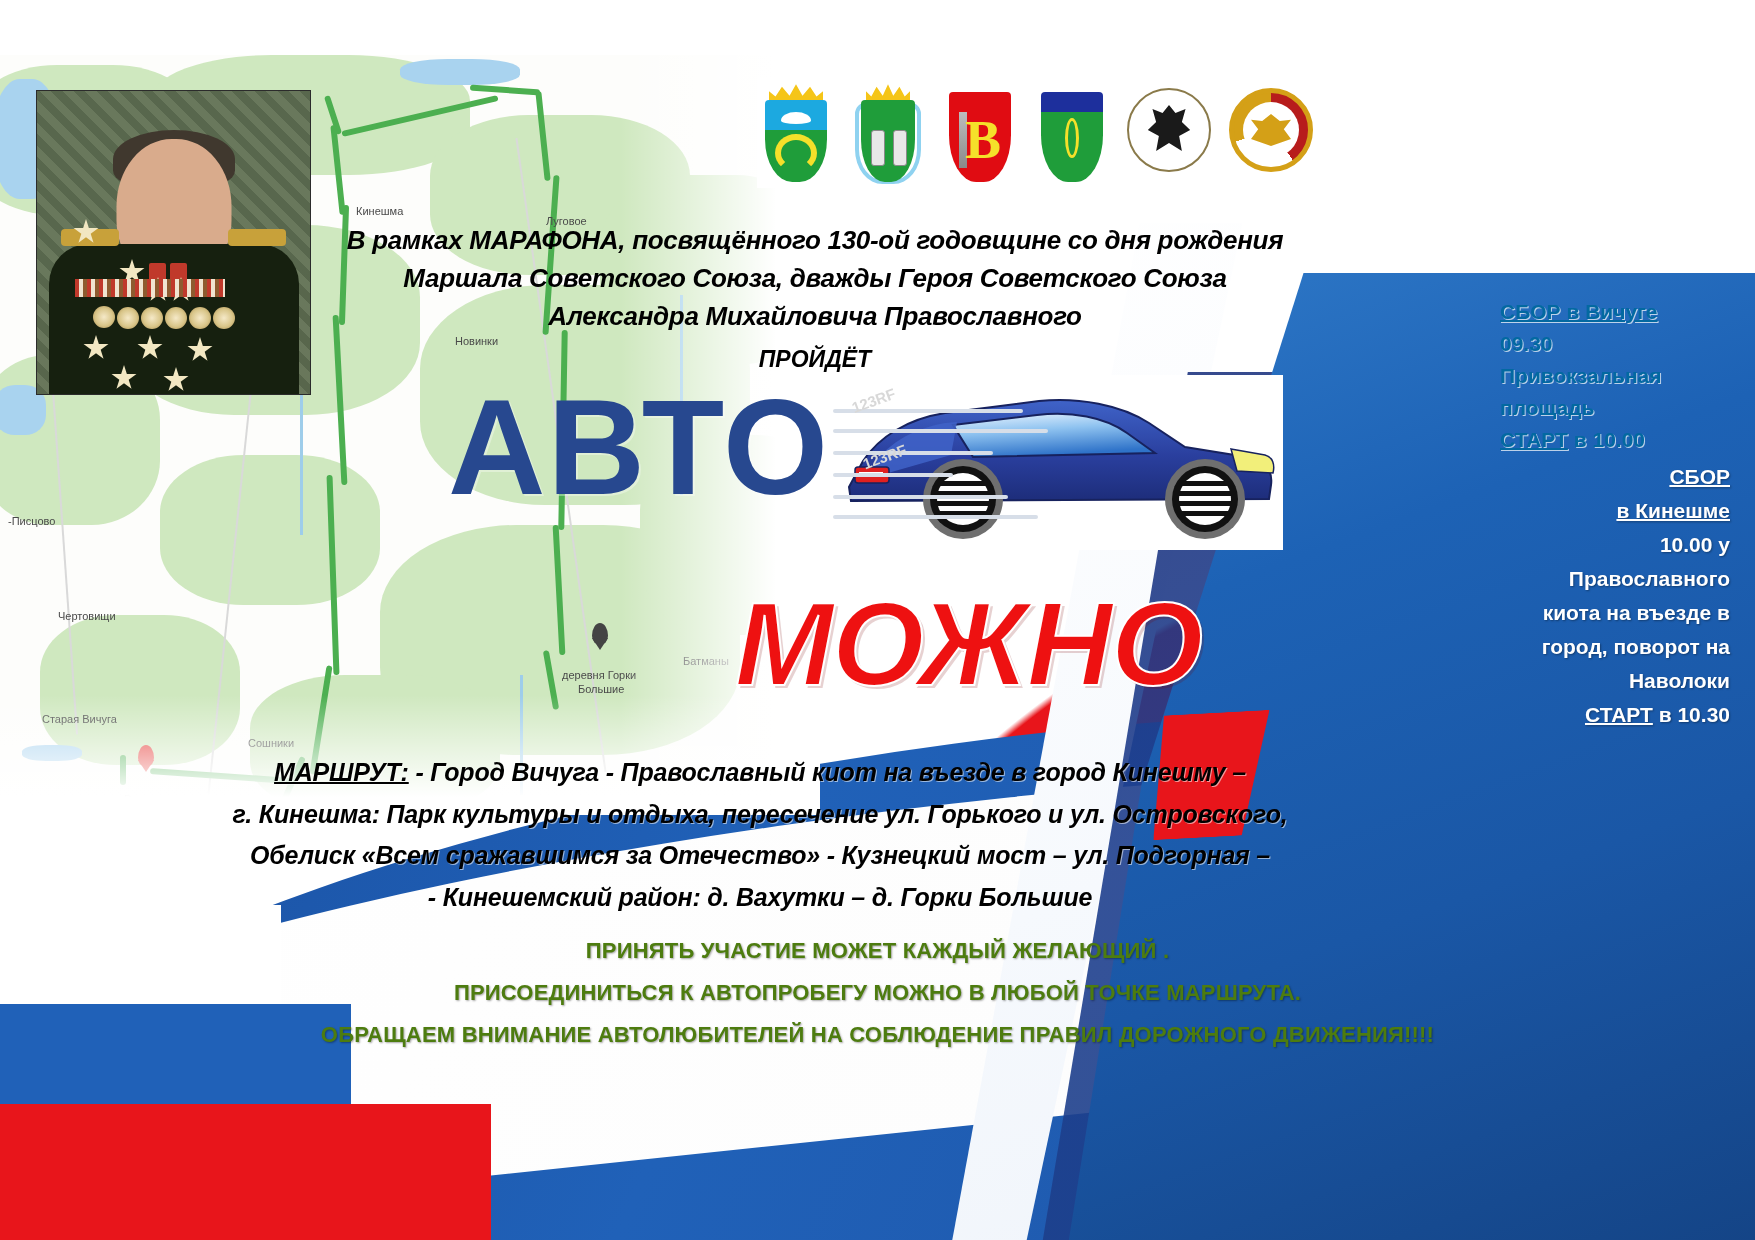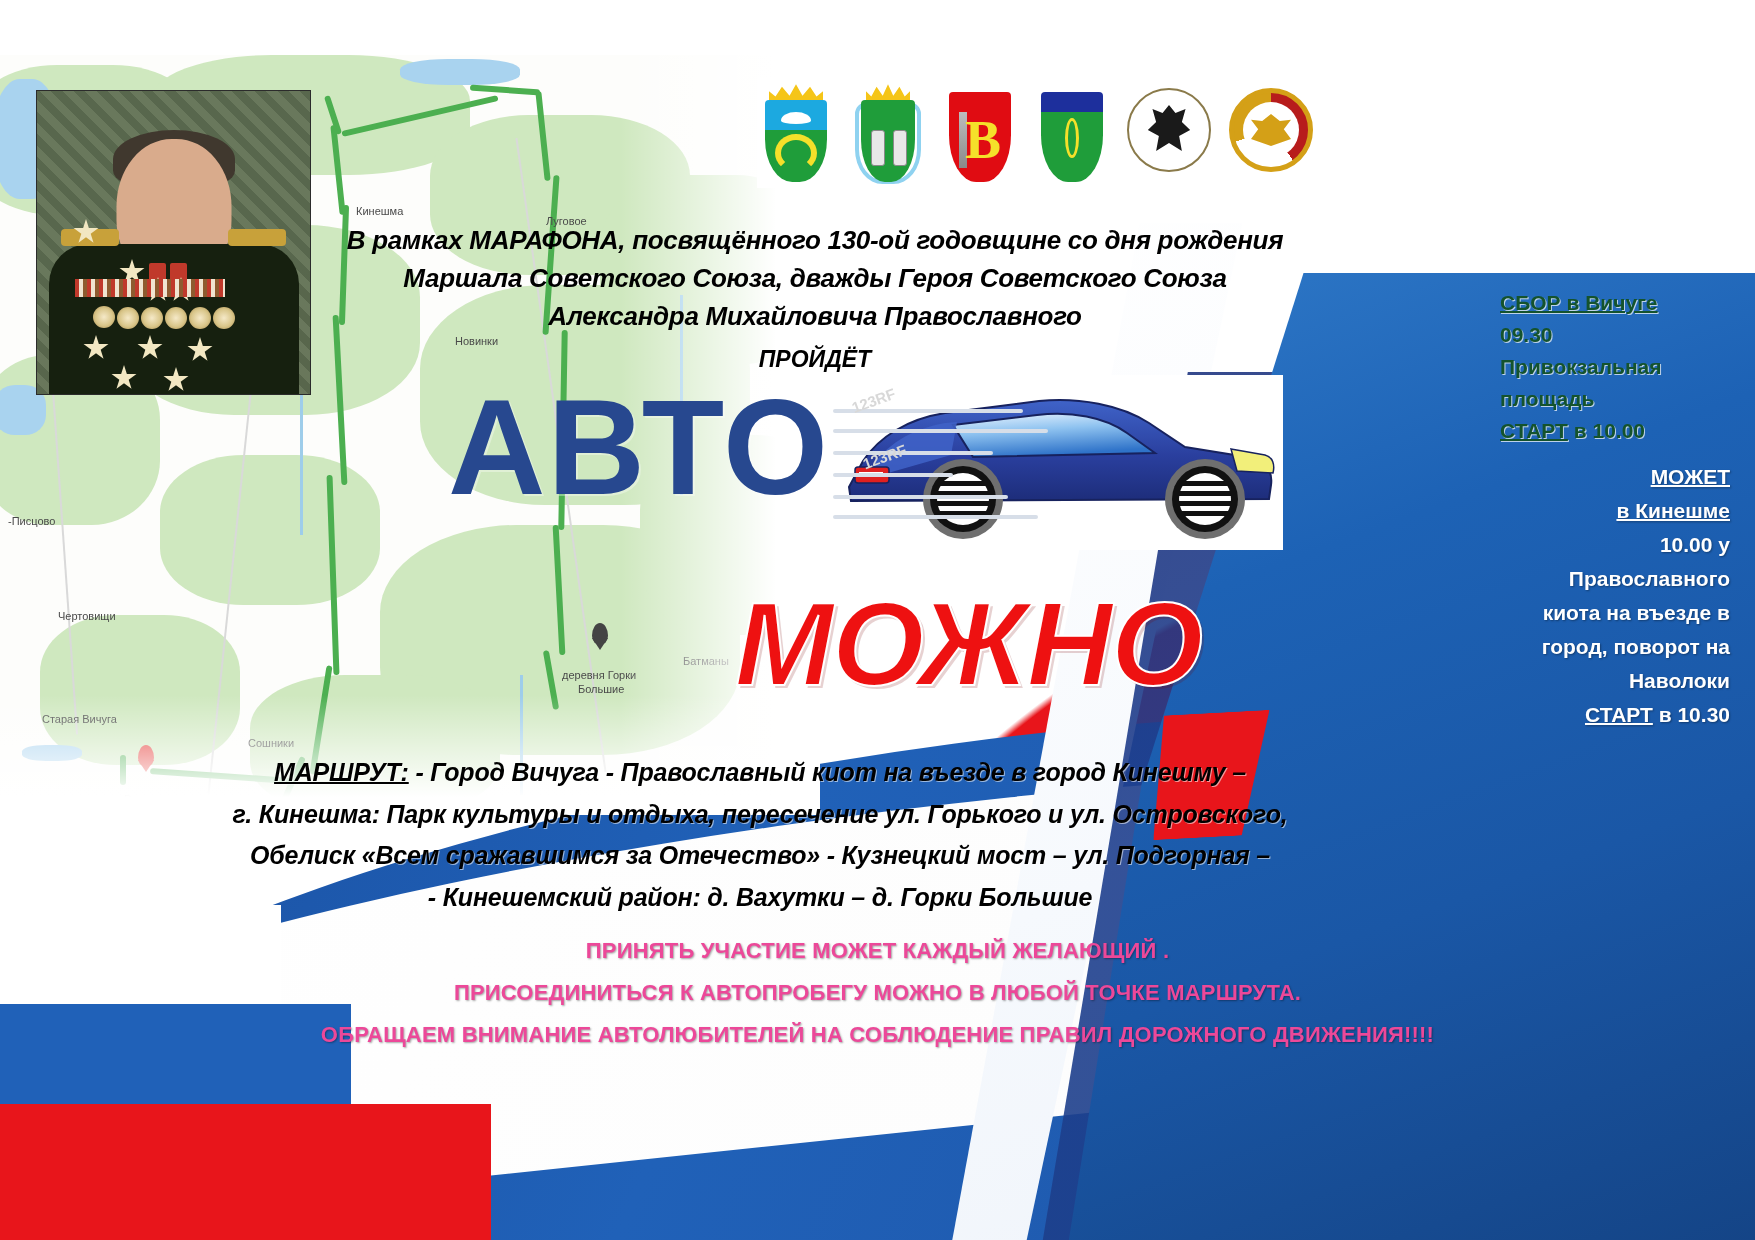--- a/index.html
+++ b/index.html
@@ -285,22 +285,22 @@
   }
   .car-wm2{ position:absolute; right:24px; top:12px; }
   .speedlines{ position:absolute; left:0; top:28px; width:230px; height:120px; }
   .speedlines i{
     position:absolute; left:0; height:4px; background:#d7dee8; display:block;
     border-radius:2px;
   }
 
   
   .sbor-vichuga{
-    position:absolute; left:1500px; top:287px; width:200px;
-    color:#14532d; font:bold 21px/1.52 "Liberation Sans", sans-serif;
+    position:absolute; left:1500px; top:296px; width:200px;
+    color:#0369a1; font:bold 21px/1.52 "Liberation Sans", sans-serif;
     text-shadow:1px 1px 0 rgba(255,255,255,.7);
   }
   .sbor-vichuga u{ text-decoration-thickness:2px; }
 
   .sbor-kineshma{
     position:absolute; left:1440px; top:460px; width:290px;
     color:#ffffff; text-align:right;
     font:bold 21px/1.62 "Liberation Sans", sans-serif;
     text-shadow:1px 1px 2px rgba(0,0,0,.35);
   }
@@ -313,21 +313,21 @@
     font:italic 900 25px/1.66 "Liberation Sans", sans-serif;
     letter-spacing:-.2px;
     text-shadow:1px 1px 0 rgba(255,255,255,.55);
   }
   .route .ln{ display:block; white-space:nowrap; }
   .route u{ text-decoration-thickness:2px; }
 
   
   .notices{
     position:absolute; left:0; top:930px; width:100%;
-    text-align:center; color:#ec4899;
+    text-align:center; color:#4d7c0f;
     font:900 22px/1.92 "Liberation Sans", sans-serif;
     letter-spacing:.2px;
     text-shadow:1px 1px 2px rgba(0,0,0,.35);
   }
   .notices .ln{ display:block; white-space:nowrap; }
 </style>
 </head>
 <body>
 
 <div id="poster">
@@ -539,21 +539,21 @@
 
   <div class="sbor-vichuga">
     <div><u>СБОР в Вичуге</u></div>
     <div>09.30</div>
     <div>Привокзальная</div>
     <div>площадь</div>
     <div><u>СТАРТ</u><span> в 10.00</span></div>
   </div>
 
   <div class="sbor-kineshma">
-    <div><u>МОЖЕТ</u></div>
+    <div><u>СБОР</u></div>
     <div><u>в Кинешме</u></div>
     <div>10.00 у</div>
     <div>Православного</div>
     <div>киота на въезде в</div>
     <div>город, поворот на</div>
     <div>Наволоки</div>
     <div><u>СТАРТ</u><span> в 10.30</span></div>
   </div>
 
   <div class="route">

